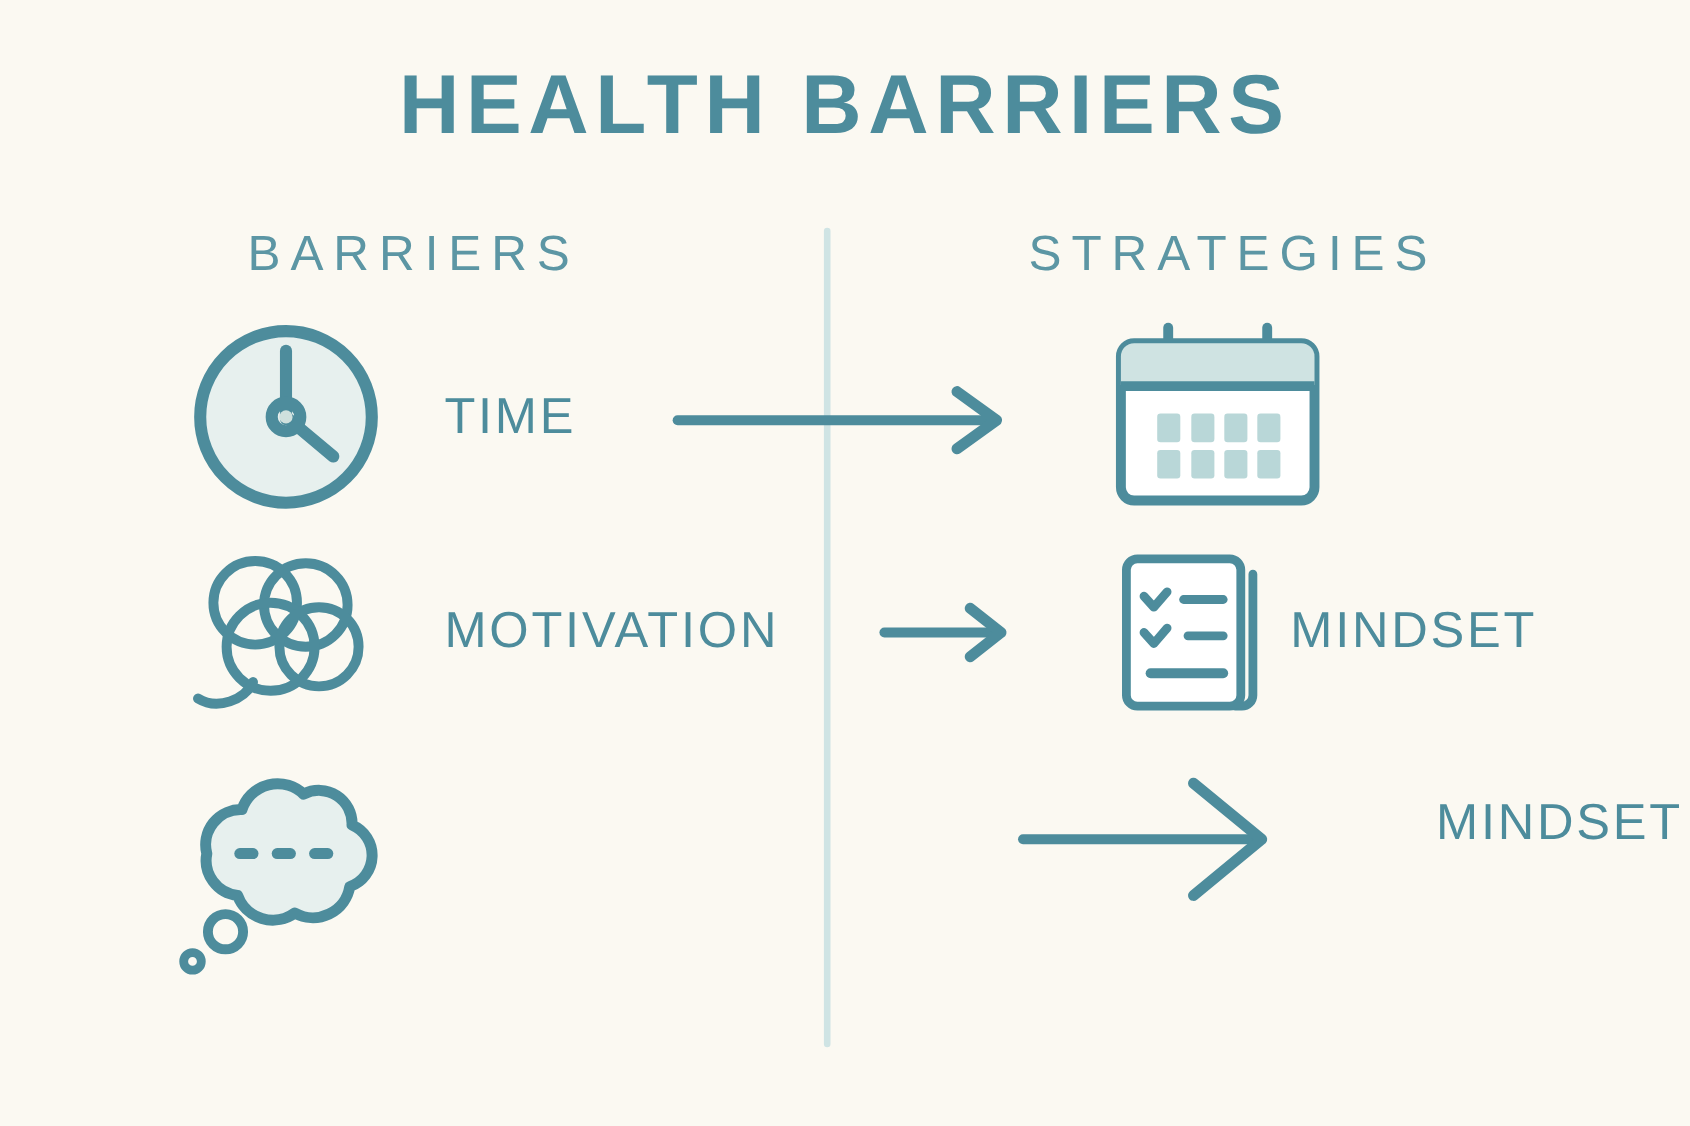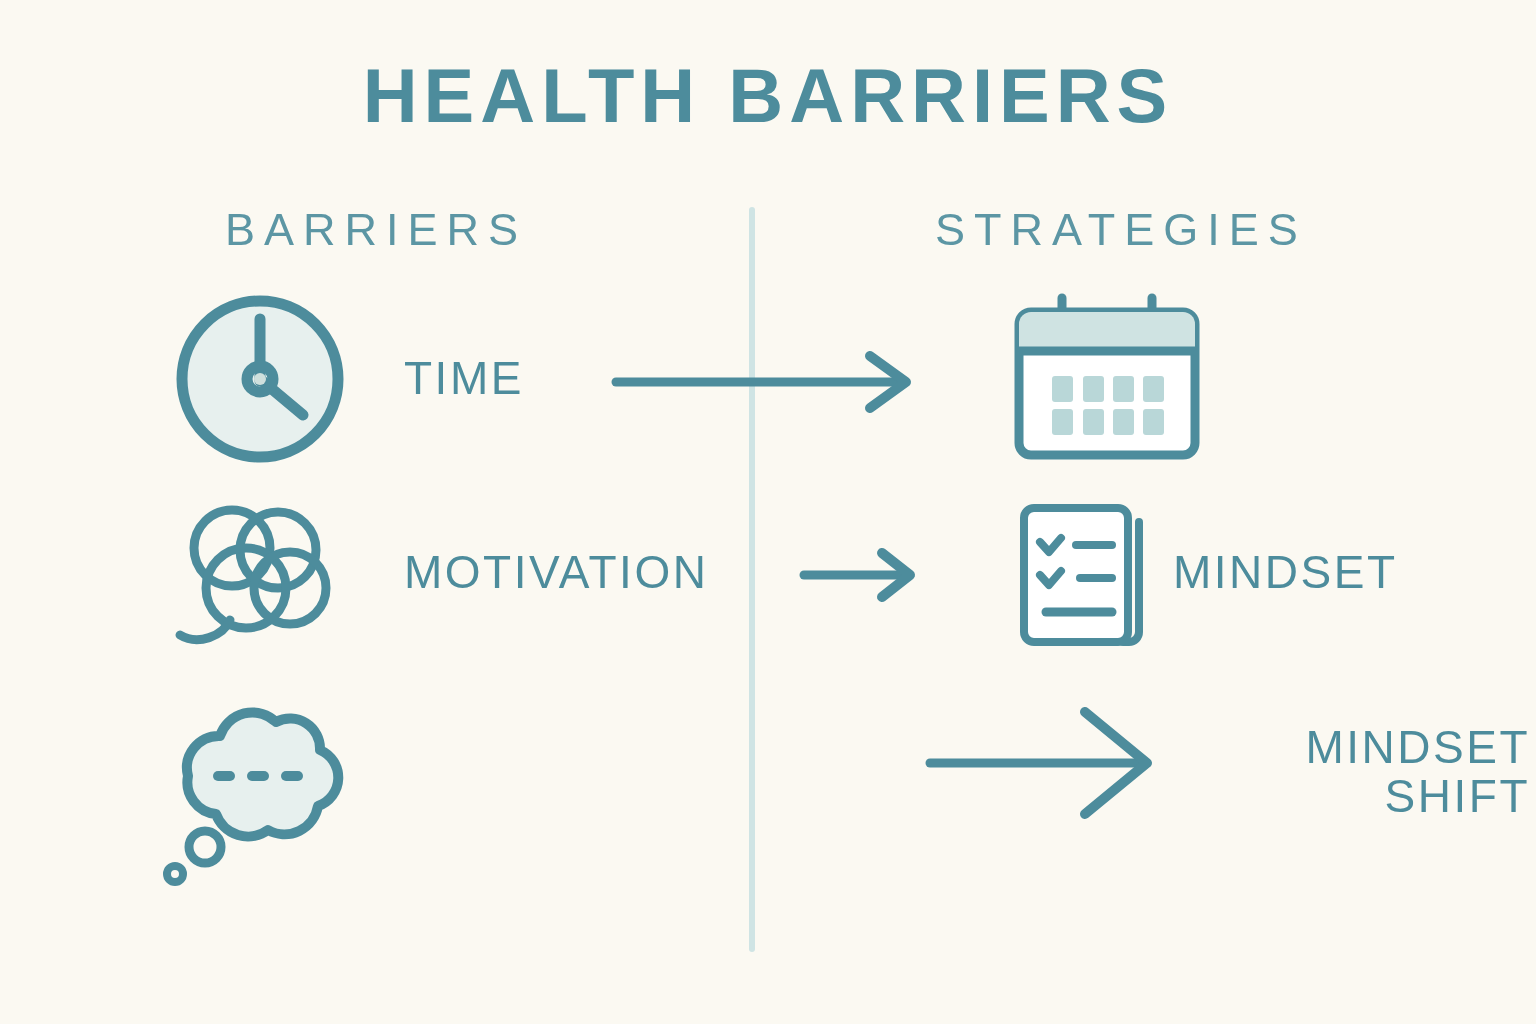--- a/index.html
+++ b/index.html
@@ -207,16 +207,15 @@
 
   <div class="arrow-box" id="arrow-psychological">
     <svg width="240" height="115" viewBox="0 0 240 115">
       <line x1="5" y1="57" x2="215" y2="57" stroke="#4d8c9c" stroke-width="9" stroke-linecap="round"></line>
       <polyline points="160,6 222,57 160,108" fill="none" stroke="#4d8c9c" stroke-width="10" stroke-linecap="round" stroke-linejoin="round"></polyline>
     </svg>
   </div>
 
   <div class="row-label" id="label-mindset">
     <span>MINDSET</span><br>
-    <span>SHIFT</span>
   </div>
 
 </div>
 
 </body></html>

